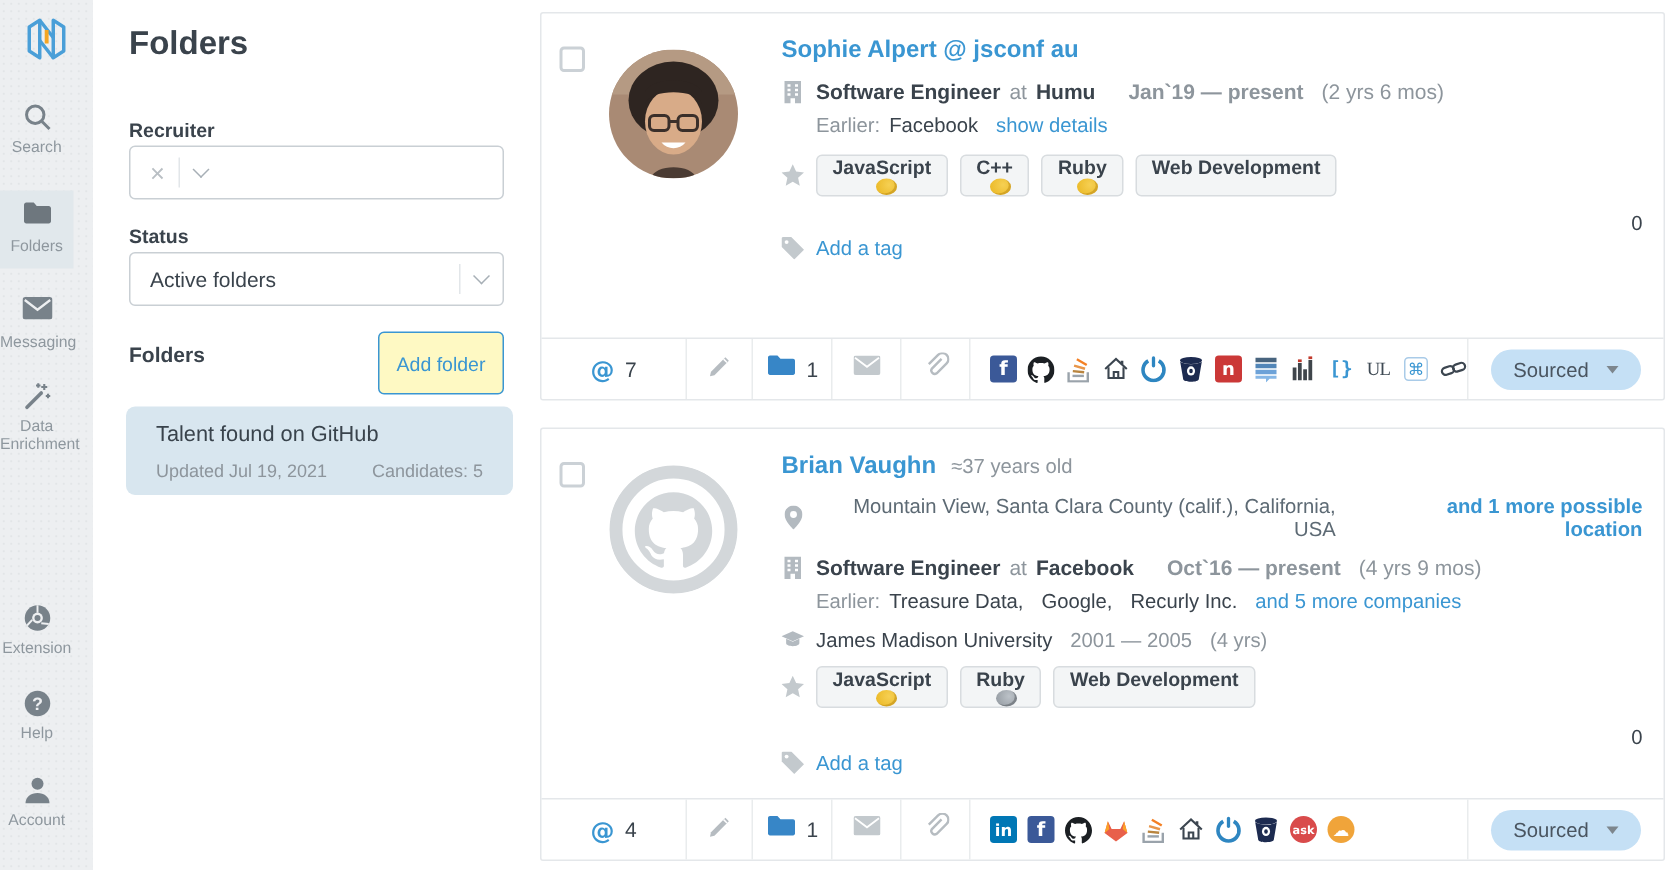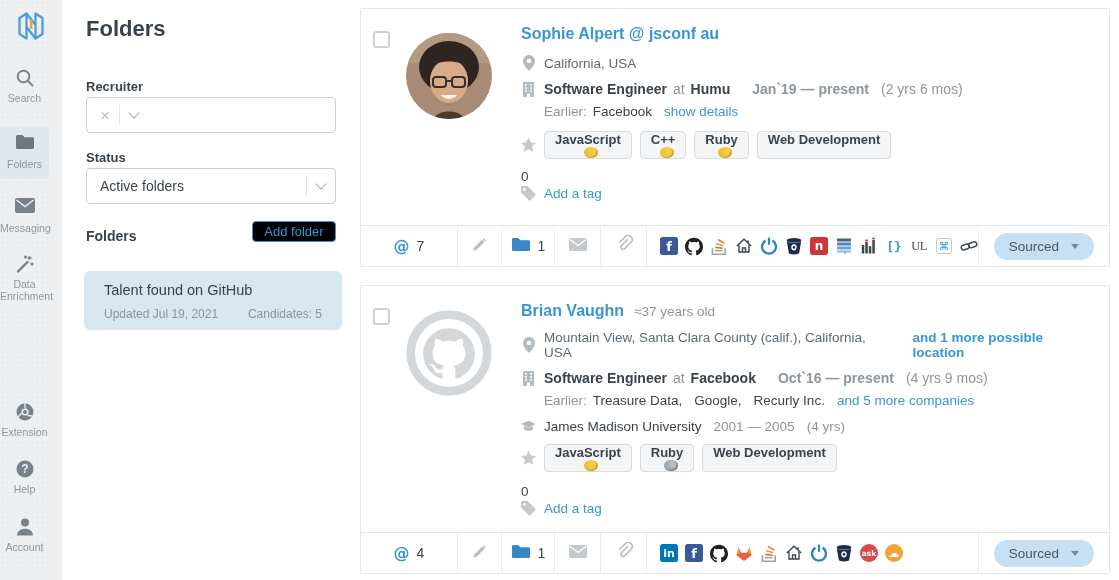--- a/index.html
+++ b/index.html
@@ -30,36 +30,36 @@
           box-sizing:border-box;display:flex;align-items:center;padding:0 10px 0 13px;font-size:14px;color:#3a434c;
           background:#fff;cursor:pointer;}
   .sel-recruiter{top:97px;}
   .sel-status{top:168px;}
   .select .val{flex:1;}
   .clear-x{color:#b9bfc4;font-size:17px;line-height:17px;margin-right:9px;cursor:pointer;}
   .vsep{width:1px;height:20px;background:#e2e6e9;margin-right:10px;}
   .chev{display:inline-block;width:7px;height:7px;border-right:1.6px solid #a7afb6;border-bottom:1.6px solid #a7afb6;
         transform:rotate(45deg);margin-top:-4px;}
   .lbl-folders{top:228px;font-size:14px;}
-  .add-folder{position:absolute;left:190px;top:221px;width:84px;height:21px;background:#000000;border:1px solid #3a96d2;
+  .add-folder{position:absolute;left:190px;top:221px;width:84px;height:42px;background:#fef9c3;border:1px solid #3a96d2;
               border-radius:4px;color:#3a96d2;font-size:13px;font-family:inherit;cursor:pointer;}
   .folder-card{position:absolute;left:22px;top:271px;width:258px;height:59px;background:#d8e6ef;border-radius:6px;
                box-sizing:border-box;padding:11px 20px 0 20px;cursor:pointer;}
   .fc-title{font-size:14.5px;color:#39434c;}
   .fc-meta{display:flex;justify-content:space-between;font-size:12px;color:#8d959c;margin-top:9px;}
 
   
   .content{position:absolute;left:360px;top:0;width:759px;height:580px;}
   .card{position:absolute;left:0;width:750px;background:#fff;border:1px solid #e4e7ea;border-radius:2px;box-sizing:border-box;}
   .card1{top:8px;height:259px;}
   .card2{top:285px;height:289px;}
   .checkbox{position:absolute;left:12px;top:22px;width:17px;height:17px;border:2px solid #cbd1d6;border-radius:3px;
             background:#fff;cursor:pointer;box-sizing:border-box;}
   .avatar{position:absolute;left:45px;top:24px;width:86px;height:86px;border-radius:50%;overflow:hidden;}
-  .info{position:absolute;left:160px;top:16px;right:14px;}
+  .info{position:absolute;left:160px;top:16px;right:14px;text-align:right;}
   .name-row{display:flex;align-items:baseline;}
   .name{font-size:16px;font-weight:bold;color:#3a96d2;cursor:pointer;}
   .age{font-size:13.5px;color:#8d959c;margin-left:10px;font-weight:normal;}
   .irow{display:flex;align-items:center;font-size:13.5px;color:#5d6a74;}
   .icol{width:15px;display:flex;justify-content:center;margin-right:8px;flex-shrink:0;}
   .loc-row{margin-top:12px;}
   .job-row{margin-top:10px;font-size:14px;}
   .jb{font-weight:bold;color:#3a434c;}
   .gtext{color:#8d959c;}
   .gap6{margin-left:6px;} .gap10{margin-left:22px;font-weight:bold;} .gap12{margin-left:12px;}
@@ -240,28 +240,20 @@
           <rect x="46" y="44" width="13" height="10" rx="3" fill="none" stroke="#3a2f2a" stroke-width="2"></rect>
           <path d="M40 48h6" stroke="#3a2f2a" stroke-width="2"></path>
           <path d="M35 62c4 5 12 5 16 0z" fill="#fff"></path>
           <path d="M28 86c2-10 28-10 30 0z" fill="#4a3b33"></path>
         </svg>
       </div>
       <div class="info">
         <div class="name-row">
           <span class="name">Sophie Alpert @ jsconf au</span>
         </div>
-        <div class="irow loc-row">
-          <span class="icol">
-            <svg viewBox="0 0 12 16" width="12" height="16">
-                <path d="M6 0C2.7 0 0 2.7 0 6c0 4.4 6 10 6 10s6-5.6 6-10c0-3.3-2.7-6-6-6zm0 8.3A2.3 2.3 0 1 1 6 3.7a2.3 2.3 0 0 1 0 4.6z" fill="#b3bac0"></path>
-              </svg>
-          </span>
-          <span>California, USA</span>
-        </div>
         <div class="irow job-row">
           <span class="icol">
             <svg viewBox="0 0 13 15" width="13" height="15">
                 <path d="M1 0h11v15H8v-3.5H5V15H1z" fill="#b3bac0"></path>
                 <path d="M3 2.2h2v1.6H3zm5 0h2v1.6H8zm-5 3h2v1.6H3zm5 0h2v1.6H8zm-5 3h2v1.6H3zm5 0h2v1.6H8z" fill="#fff"></path>
               </svg>
           </span>
           <span class="jb">Software Engineer</span>
           <span class="gtext gap6">at</span>
           <span class="jb gap6">Humu</span>

